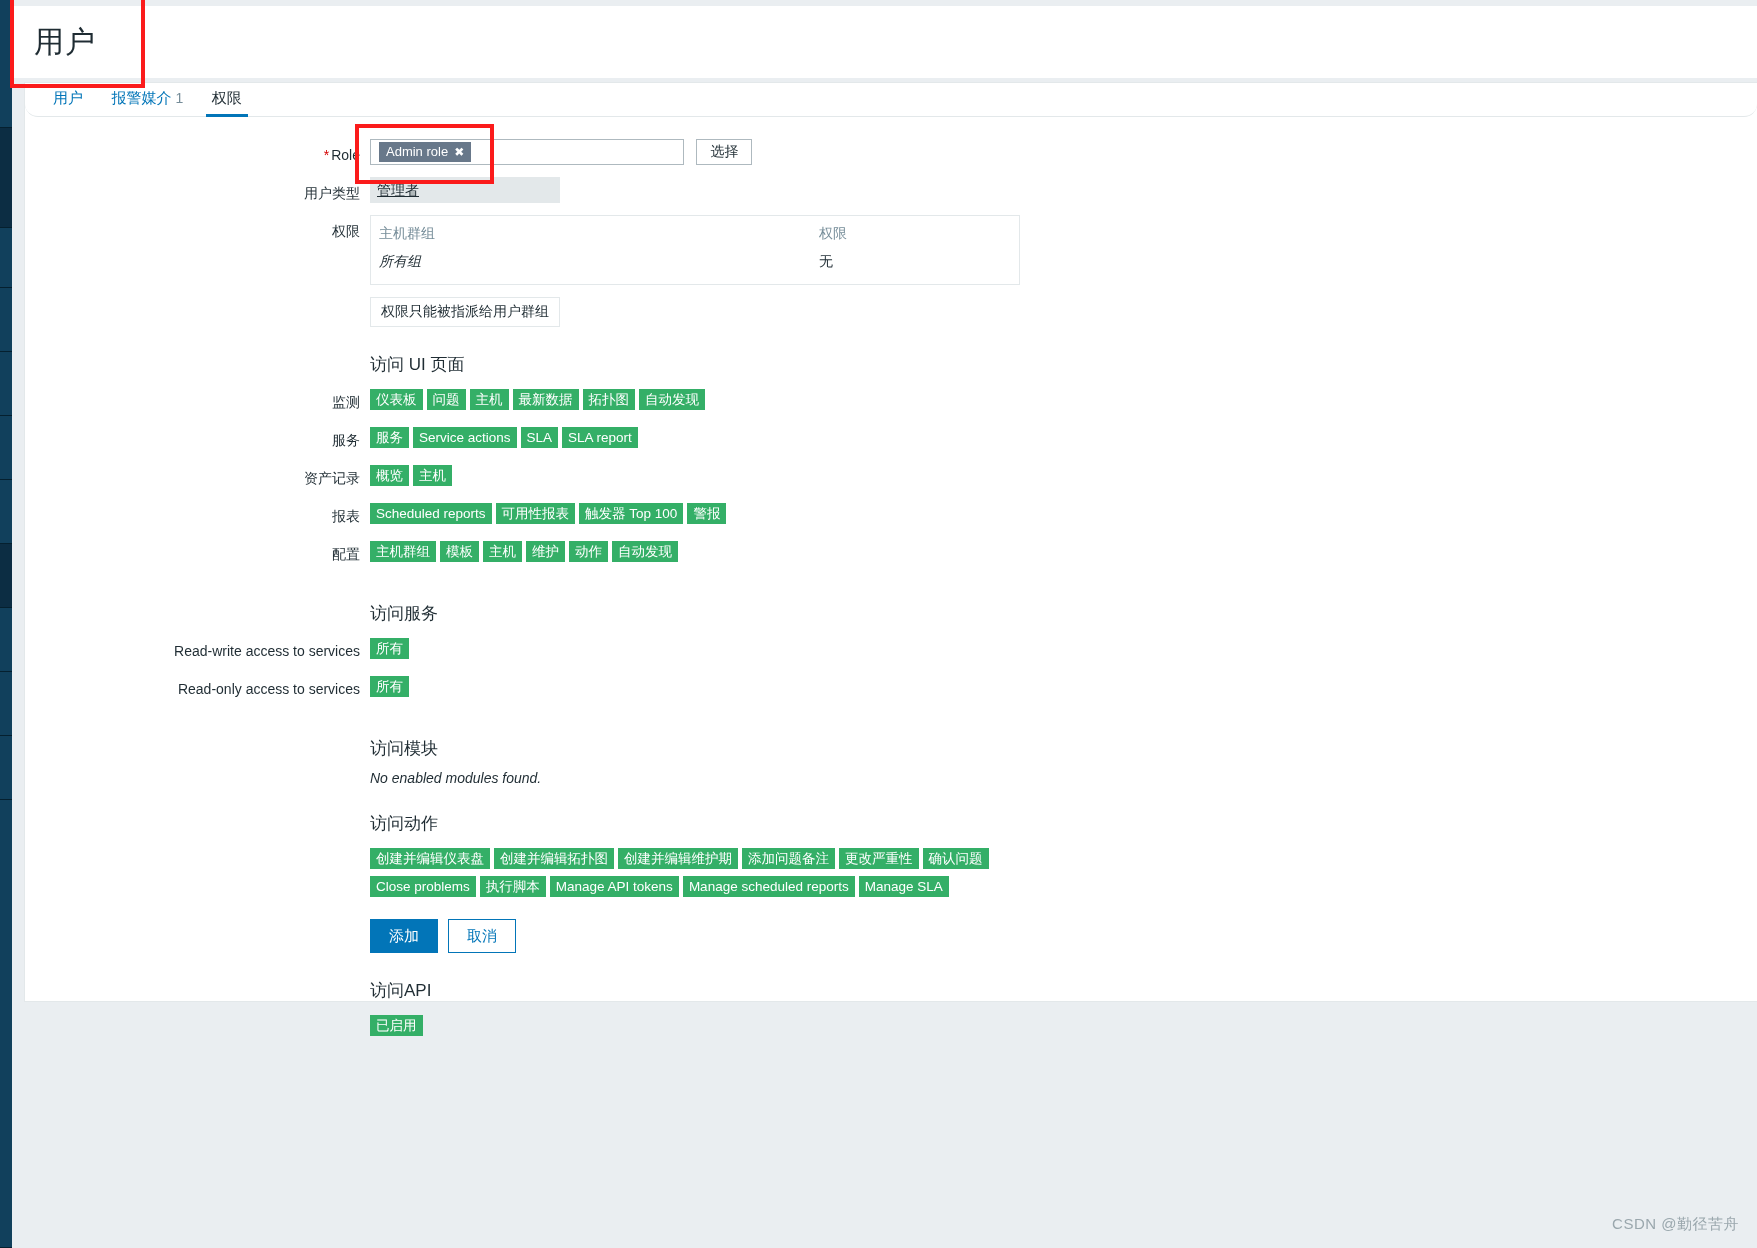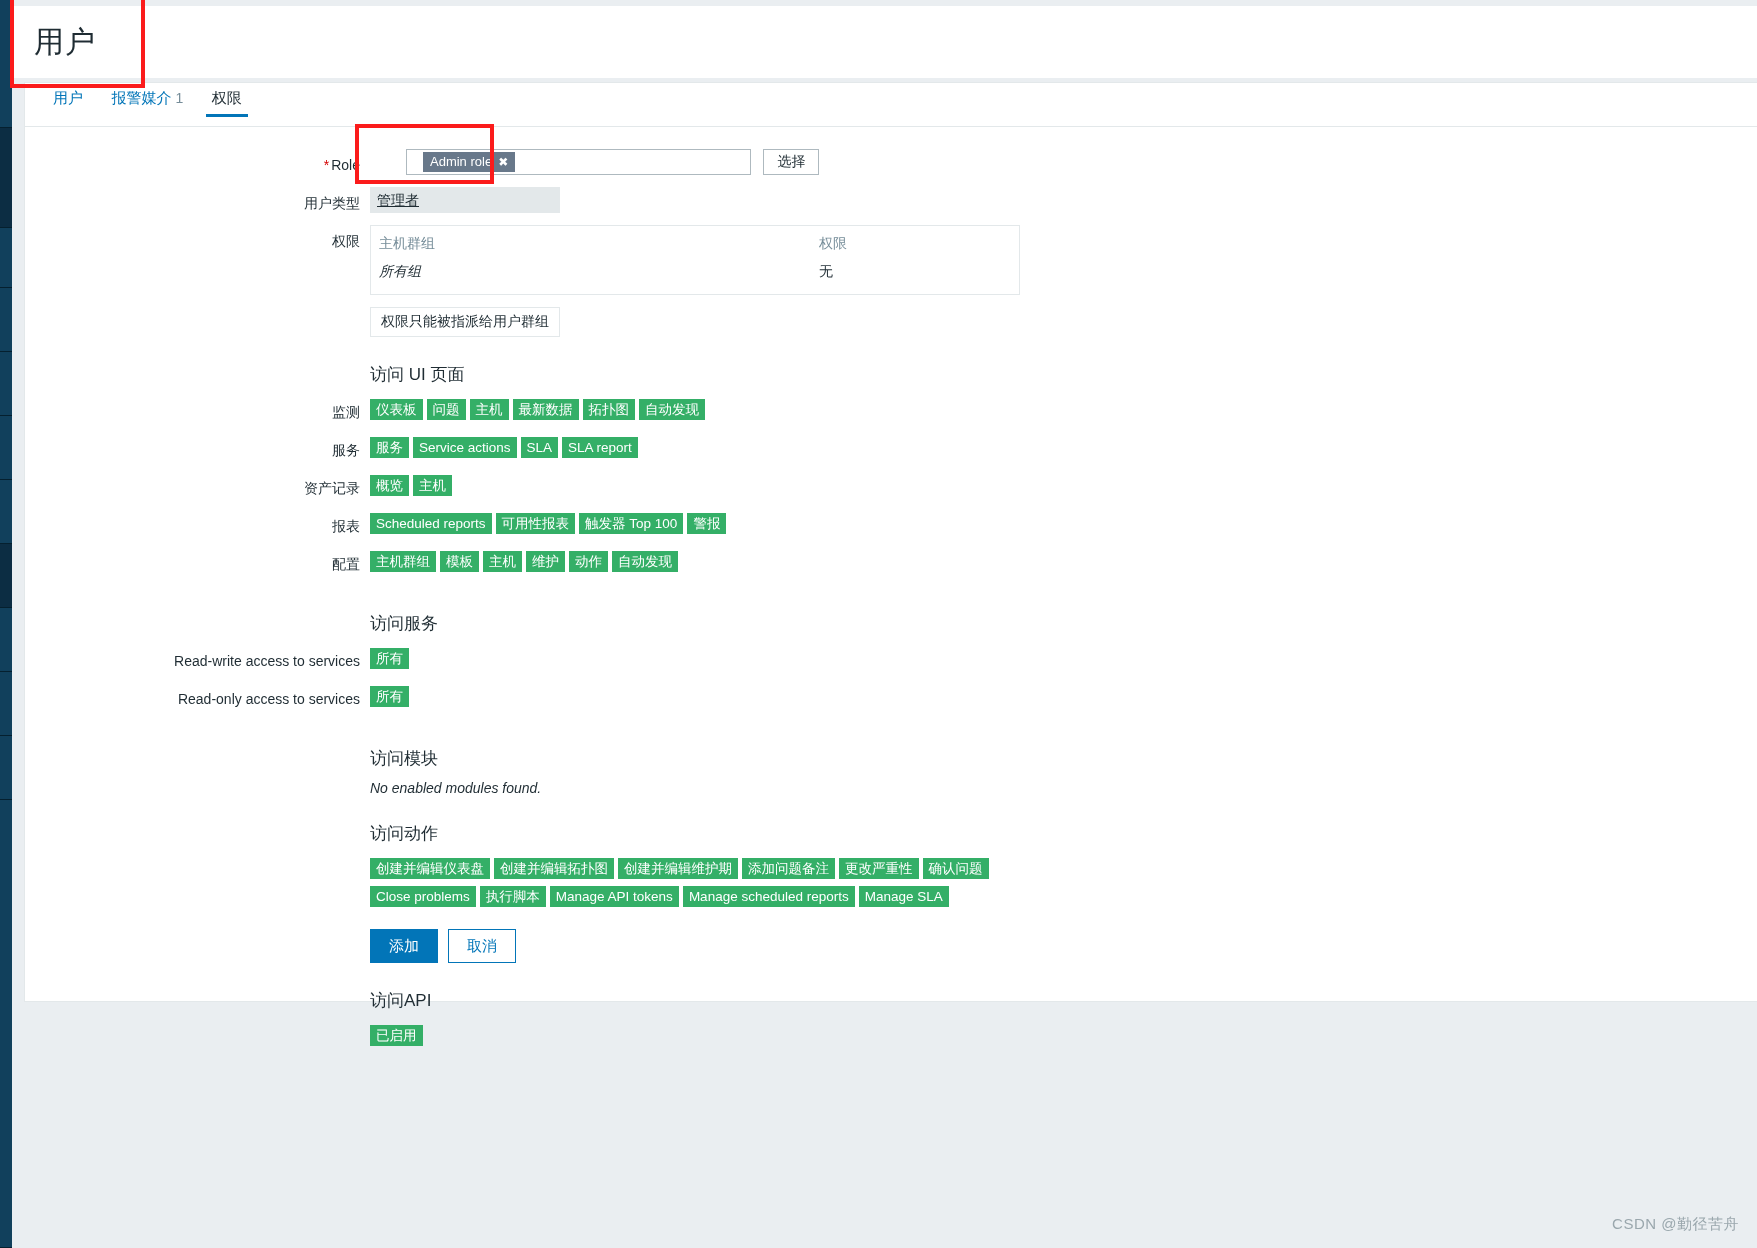--- a/index.html
+++ b/index.html
@@ -42,23 +42,24 @@
   
   .card {
     position: absolute; left: 24px; top: 82px;
     width: 1733px; height: 920px;
     background: #ffffff;
     border: 1px solid #e3e8ea; border-right: none;
   }
 
   
   .tabs {
-    position: relative; height: 44px;
+    position: relative; height: 34px;
     border-bottom: 1px solid #e3e8ea;
     padding-left: 16px;
+    border-radius: 13px;
   }
   .tab {
     display: inline-block;
     font-size: 15px; color: #0275b8;
     padding: 5px 12px 8px 12px;
     cursor: pointer; position: relative;
     line-height: 20px;
   }
   .tab.active { color: #1f2c33; }
   .tab.active::after {
@@ -74,23 +75,23 @@
     width: 345px; text-align: right; padding-right: 10px;
     font-size: 14px; color: #1f2c33; line-height: 24px; padding-top: 4px;
     flex: 0 0 345px;
   }
   .lbl .req { color: #d40000; margin-right: 2px; }
   .fld { flex: 1 1 auto; position: relative; }
 
   
   .ms {
     display: inline-flex; align-items: center;
-    width: 345px; height: 26px;
+    width: 314px; height: 26px;
     border: 1px solid #aeb9bf; background: #fff;
-    vertical-align: middle; padding: 2px 16px; margin-left: 36px;
+    vertical-align: middle; padding: 2px 8px;
   }
   .chip {
     display: inline-flex; align-items: center; gap: 6px;
     background: #68788a; color: #fff;
     font-size: 13px; line-height: 18px;
     padding: 2px 7px; height: 20px;
   }
   .chip .x { font-size: 12px; font-weight: bold; cursor: pointer; }
   .btn-select {
     display: inline-flex; align-items: center; justify-content: center;

